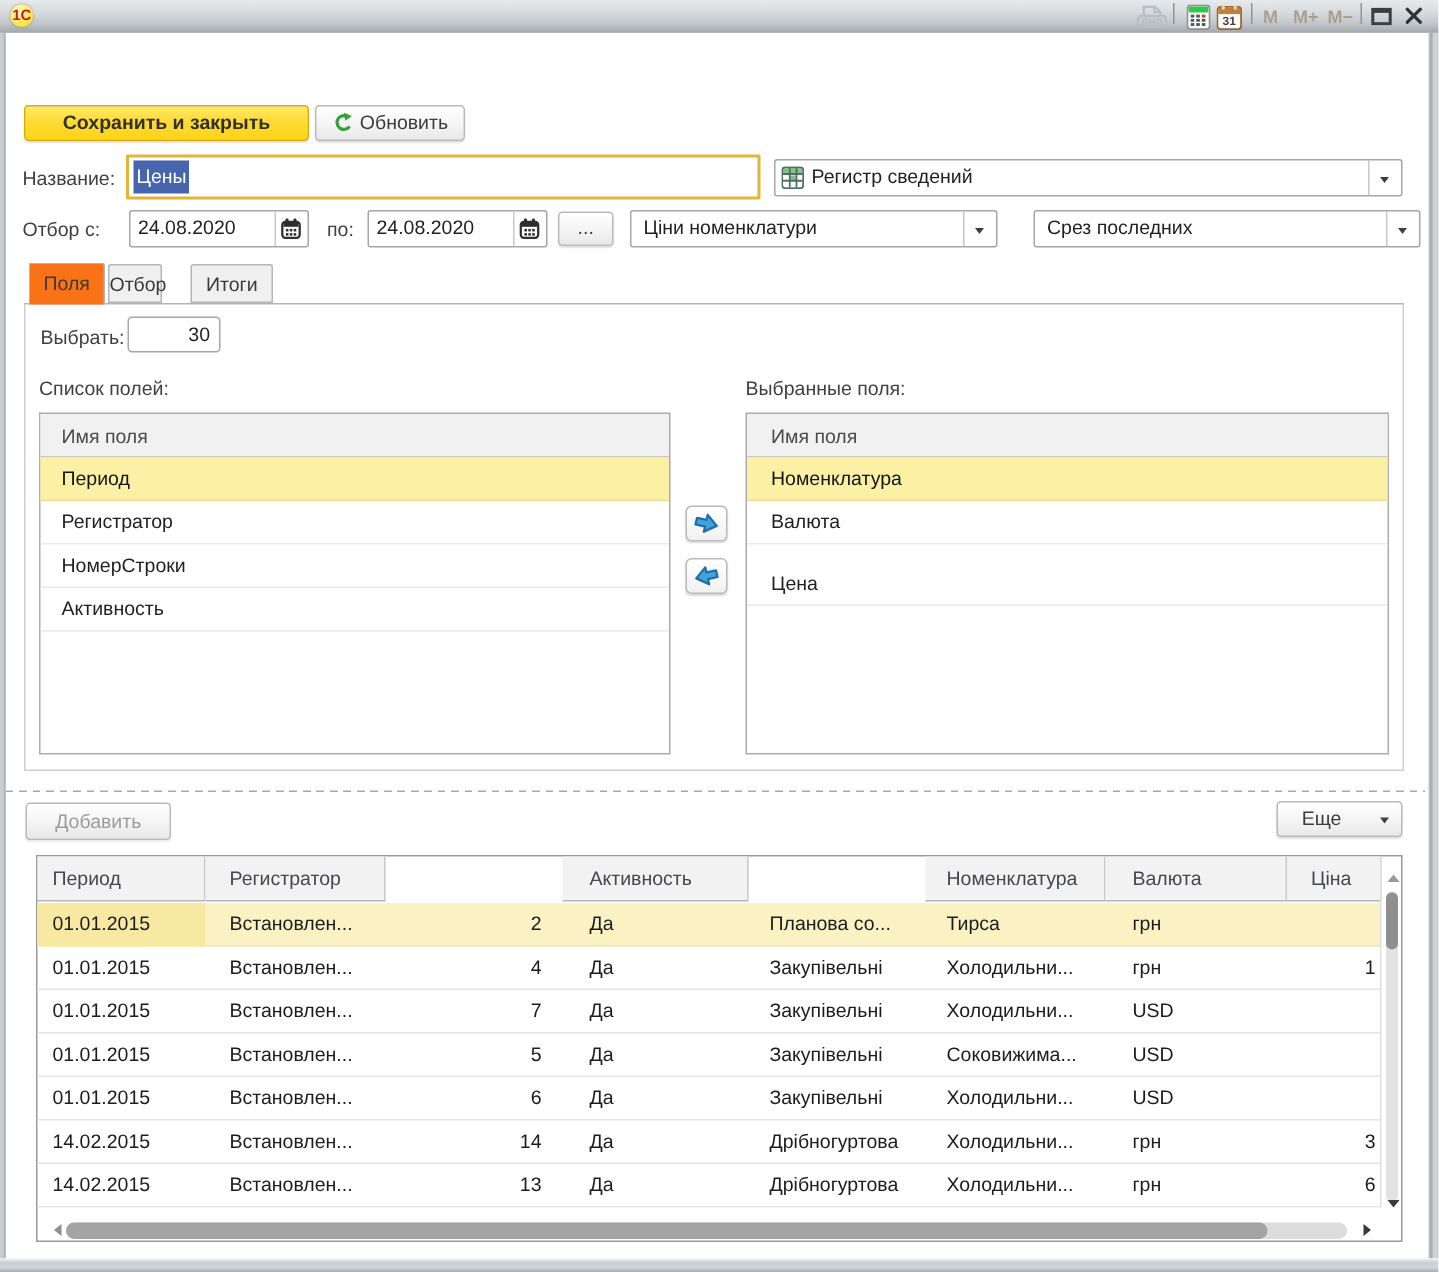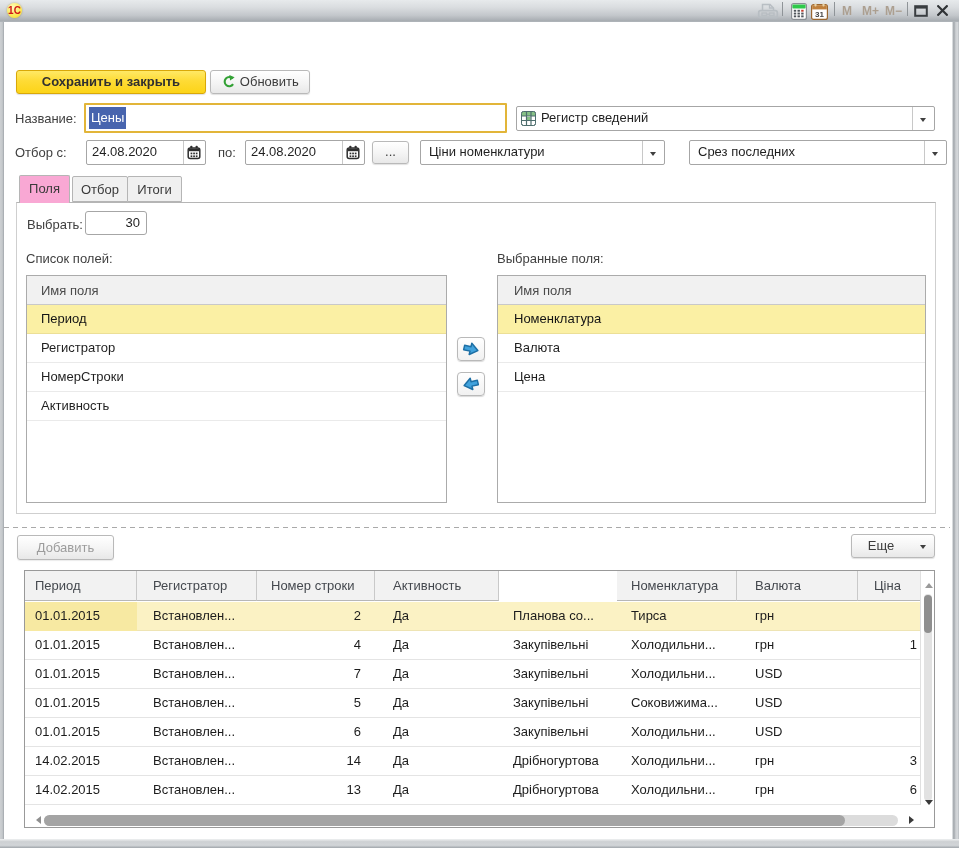--- a/index.html
+++ b/index.html
@@ -39,21 +39,21 @@
   border:2px solid #e2b539; border-radius:1px; }
 #inp-name .sel { position:absolute; left:3px; top:2px; height:22px; background:#4764ae; color:#fff; padding:3px 2px 0 2px; box-sizing:border-box; }
 .field { position:absolute; background:#fff; border:1px solid #a6a6a6; border-radius:2px; }
 .field .txt { position:absolute; left:8px; top:3px; color:#1f1f1f; }
 .field .icobox { position:absolute; right:0; top:0; bottom:0; width:22px; border-left:1px solid #c8c8c8; }
 .arrow-dn { position:absolute; width:0; height:0; border-left:3px solid transparent; border-right:3px solid transparent; border-top:4px solid #3f3f3f; }
 
 
 .tab { position:absolute; top:176px; height:26px; border:1px solid #b5b5b5; border-radius:2px 2px 0 0;
   background:#f0f0f0; text-align:center; line-height:25px; color:#3a3a3a; }
-#tab1 { left:19px; width:51px; top:175px; height:28px; background:#f9a8d4; border-bottom:0; z-index:5; }
+#tab1 { left:19px; width:51px; top:175px; height:28px; background:#f97316; border-bottom:0; z-index:5; }
 #tabpanel { left:16px; top:202px; width:920px; height:312px; border:1px solid #cfcfcf; border-top:1px solid #b5b5b5; background:#fff; }
 
 
 .list { position:absolute; border:1px solid #ababab; background:#fff; }
 .list .hdr { height:29px; background:#f1f1f1; border-bottom:1px solid #c9c9c9; color:#4a4a4a; line-height:29px; }
 .list .row { height:29px; line-height:28px; border-bottom:1px solid #eaeaea; color:#1f1f1f; }
 .list .row.sel { background:#fbf0a4; color:#141414; border-bottom:1px solid #ecdf96; }
 
 .abtn { position:absolute; left:457px; width:28px; height:24px; border:1px solid #b9b9b9; border-radius:4px;
   background:linear-gradient(#ffffff,#f1f1f1); box-shadow:0 1px 1px rgba(0,0,0,.15); }
@@ -191,21 +191,21 @@
   <div class="txt">Ціни номенклатури</div>
   <div class="icobox"></div>
     <div class="arrow-dn" style="right:8px; top:11px;"></div>
 </div>
 <div class="field" style="left:677px; top:140px; width:258px; height:25px;margin-left:12px;">
   <div class="txt">Срез последних</div>
   <div class="icobox"></div>
     <div class="arrow-dn" style="right:8px; top:11px;"></div>
 </div>
 
-<div class="tab" style="left:72px; width:56px;">Отбор</div>
+<div class="tab" style="left:72px; width:36px;">Отбор</div>
 <div class="tab" style="left:127px; width:55px;">Итоги</div>
 <div class="abs" id="tabpanel"></div>
 <div class="tab" id="tab1">Поля</div>
 
 <div class="lbl" style="left:27px; top:217px;">Выбрать:</div>
 <div class="field" style="left:85px; top:211px; width:62px; height:24px; border-radius:3px;">
     <div class="txt" style="left:auto; right:6px;">30</div>
   </div>
 
 <div class="lbl" style="left:26px; top:251px;">Список полей:</div>
@@ -216,21 +216,21 @@
   <div class="row sel" style="padding-left:14px;">Период</div>
   <div class="row" style="padding-left:14px;">Регистратор</div>
   <div class="row" style="padding-left:14px;">НомерСтроки</div>
   <div class="row" style="padding-left:14px;">Активность</div>
 </div>
 
 <div class="list" style="left:497px; top:275px; width:429px; height:228px;">
   <div class="hdr" style="padding-left:16px;">Имя поля</div>
   <div class="row sel" style="padding-left:16px;">Номенклатура</div>
   <div class="row" style="padding-left:16px;">Валюта</div>
-  <div class="row" style="padding-left:16px;">Цена</div>
+  <div class="row" style="padding-left:16px;margin-top:12px;">Цена</div>
 </div>
 
 <div class="abtn" style="top:337px;"><svg width="26" height="22" viewBox="0 0 26 22">
       <g transform="rotate(13 13 11)">
         <path d="M6 8.7 L12.5 8.7 L12.5 5.2 L20 11 L12.5 16.8 L12.5 13.3 L6 13.3 Z" fill="#41a2dc" stroke="#1d6fa5" stroke-width="1.5" stroke-linejoin="round"></path>
       </g>
     </svg></div>
 <div class="abtn" style="top:372px;"><svg width="26" height="22" viewBox="0 0 26 22">
       <g transform="rotate(-13 13 11)">
         <path d="M20 8.7 L13.5 8.7 L13.5 5.2 L6 11 L13.5 16.8 L13.5 13.3 L20 13.3 Z" fill="#41a2dc" stroke="#1d6fa5" stroke-width="1.5" stroke-linejoin="round"></path>
@@ -242,21 +242,20 @@
 <div class="btn" id="btn-add">Добавить</div>
 <div class="btn" id="btn-more">
     <span style="position:absolute; left:0; right:24px; text-align:center;">Еще</span>
     <span class="arrow-dn" style="right:8px; top:10px;"></span>
   </div>
 
 <div class="abs" id="grid">
 
   <div class="gh" style="left:0; width:112px; padding-left:10px;">Период</div>
   <div class="gh" style="left:112px; width:120px; padding-left:16px;">Регистратор</div>
-  <div class="gh" style="left:232px; width:118px; padding-left:14px;">Номер строки</div>
   <div class="gh" style="left:350px; width:124px; padding-left:18px;">Активность</div>
   <div class="gh" style="left:592px; width:120px; padding-left:14px;">Номенклатура</div>
   <div class="gh" style="left:712px; width:121px; padding-left:18px;">Валюта</div>
   <div class="gh" style="left:833px; width:63px; padding-left:16px;">Ціна</div>
 
   <div class="gr" style="top:31px; background:#fbf2c4; border-bottom:1px solid #eee4b4;">
     <div class="gc" style="left:0; width:112px; padding-left:10px; background:#f7e9a2;">01.01.2015</div>
     <div class="gc" style="left:112px; width:120px; padding-left:16px;">Встановлен...</div>
     <div class="gc" style="left:232px; width:104px; text-align:right;">2</div>
     <div class="gc" style="left:350px; width:124px; padding-left:18px;">Да</div>

